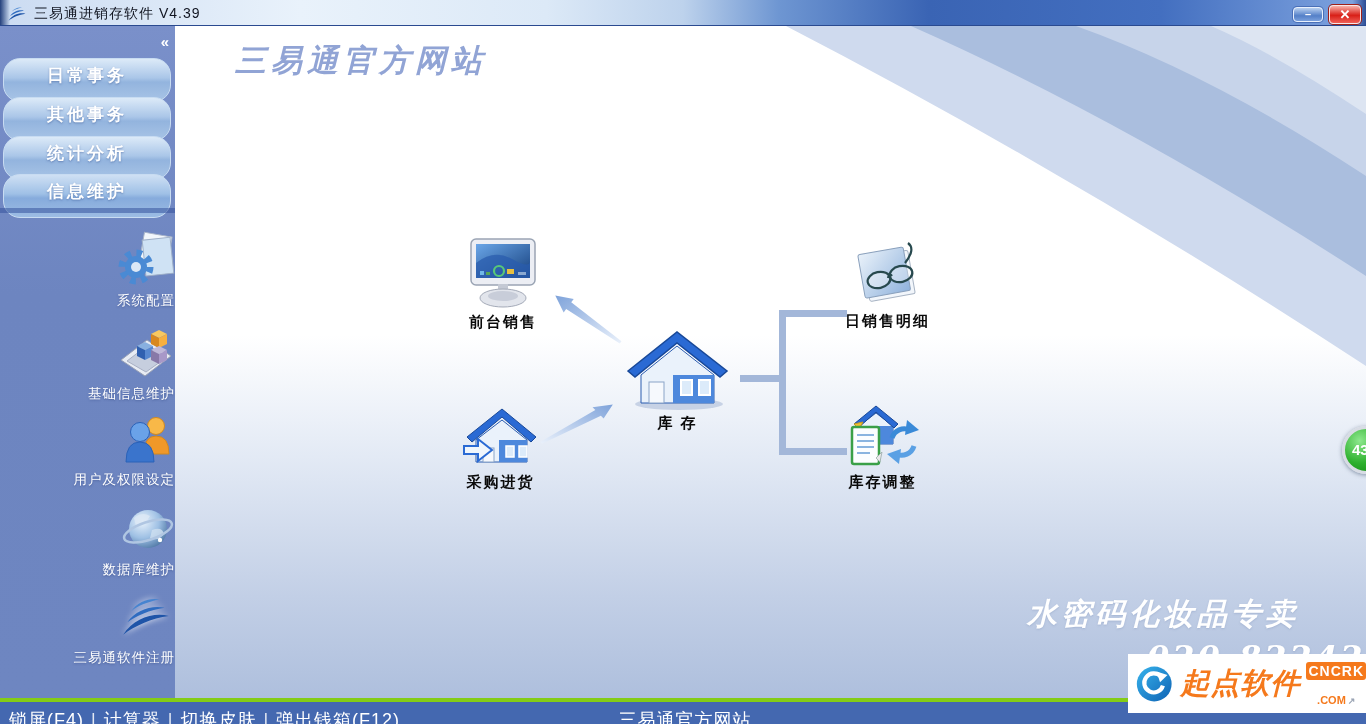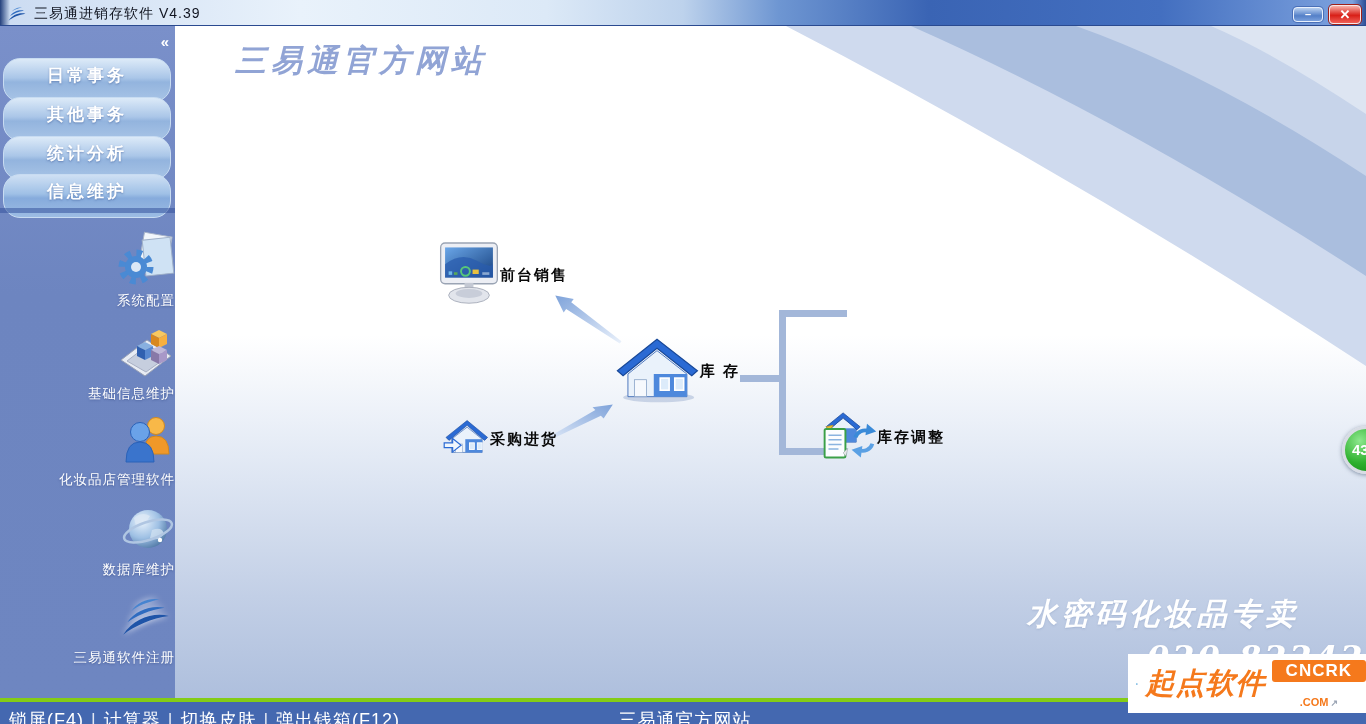--- a/index.html
+++ b/index.html
@@ -35,21 +35,21 @@
   .glow { filter:drop-shadow(0 0 3px rgba(255,255,255,.9)); }
 
   
   .main { position:absolute; left:175px; top:26px; width:1191px; height:672px; overflow:hidden; z-index:10;
     background:linear-gradient(to bottom,#ffffff 0%,#ffffff 46%,#e3eaf5 64%,#c2cfe6 85%,#aebfdd 100%); }
   .swoosh { position:absolute; right:0; top:0; pointer-events:none; }
   .main-title { position:absolute; left:60px; top:14px; font-family:"DejaVu Serif", serif; font-style:italic;
     font-size:31px; color:#91a4d5; letter-spacing:5px; font-weight:bold; }
 
   
-  .node { position:absolute; display:flex; flex-direction:row; align-items:center; cursor:pointer; }
+  .node { position:absolute; display:flex; flex-direction:column; align-items:center; cursor:pointer; }
   .node .nlabel { font-size:15px; font-weight:bold; color:#0a0a0a; letter-spacing:2px; margin-top:3px; white-space:nowrap; }
   .bracket { position:absolute; background:#a3b7d9; }
   .diag-arrow { position:absolute; }
 
   
   .wm { position:absolute; font-family:"DejaVu Serif", serif; font-style:italic; font-weight:bold; color:#fff;
     text-shadow:0 1px 2px rgba(120,140,180,.35); white-space:nowrap; }
   .wm1 { left:852px; top:568px; font-size:30px; letter-spacing:4px;text-align:right; }
   .wm2 { left:972px; top:612px; font-size:32px; letter-spacing:3px; }
 
@@ -67,21 +67,21 @@
   .status-left span[data-interactable="true"] { cursor:pointer; }
   .status-center { position:absolute; left:560px; top:6px; width:250px; text-align:center; letter-spacing:1px; cursor:pointer; }
 
   
   .vendor { position:absolute; left:1128px; top:654px; width:238px; height:59px; background:#fff; z-index:40;
     display:flex; align-items:center; cursor:pointer; }
   .vendor-circle { margin-left:8px; width:44px; height:44px; }
   .vendor-name { margin-left:8px; color:#f5791c; font-size:29px; font-weight:bold; font-style:italic;
     letter-spacing:1px; white-space:nowrap; }
   .vendor-right { margin-left:6px; display:flex; flex-direction:column; align-items:center; }
-  .vendor-badge { background:#f5791c; color:#fff; font-size:17px; font-weight:bold; padding:1px 14px; border-radius:3px; letter-spacing:1px; }
+  .vendor-badge { background:#f5791c; color:#fff; font-size:14px; font-weight:bold; padding:1px 2px; border-radius:3px; letter-spacing:1px; }
   .vendor-domain { color:#f5791c; font-size:11px; font-weight:bold; margin-top:14px; }
   .vendor-ext { color:#9aa4b4; font-size:9px; margin-left:2px; }
 </style>
 </head>
 <body>
 
 <div id="app" data-interactable="false">
 
   <div class="titlebar" data-interactable="false">
     <svg class="titlebar-logo" data-interactable="false" viewBox="0 0 56 52">
@@ -135,21 +135,21 @@
       <div class="tlabel" data-interactable="false">基础信息维护</div>
     </div>
 
     <div class="toolitem" style="top:388px" data-interactable="true">
       <svg class="ticon" data-interactable="false" width="56" height="50" viewBox="0 0 56 50">
         <circle cx="37" cy="12" r="8.5" fill="#f8b848" stroke="#d08820"></circle>
         <path d="M25,40 Q25,22 37,22 Q50,22 50,40 Z" fill="#f09828" stroke="#d08820"></path>
         <circle cx="21" cy="18" r="9.5" fill="#6aa2e8" stroke="#2a62b8"></circle>
         <path d="M7,48 Q7,28 21,28 Q35,28 35,48 Z" fill="#3a74cc" stroke="#2a62b8"></path>
       </svg>
-      <div class="tlabel" data-interactable="false">化妆品店管理软件</div>
+      <div class="tlabel" data-interactable="false">用户及权限设定</div>
     </div>
 
     <div class="toolitem" style="top:478px" data-interactable="true">
       <svg class="ticon" data-interactable="false" width="54" height="50" viewBox="0 0 54 50">
         <defs>
             <radialGradient id="gl" cx="35%" cy="30%" r="80%">
           <stop offset="0%" stop-color="#eaf3fc"></stop>
               <stop offset="55%" stop-color="#9ec0e4"></stop>
               <stop offset="100%" stop-color="#48719f"></stop>
         </radialGradient>
@@ -251,20 +251,39 @@
         <polygon points="37,34 65,34 65,56 37,56" fill="#4d88dc"></polygon>
         <polygon points="5,31 40,3 74,31 69,36 40,11 10,36" fill="#2a6ad4" stroke="#184898"></polygon>
         <rect x="44" y="40" width="8" height="11" fill="#dcebfa" stroke="#ffffff" stroke-width="1.5"></rect>
         <rect x="57" y="40" width="8" height="11" fill="#dcebfa" stroke="#ffffff" stroke-width="1.5"></rect>
         <rect x="21" y="42" width="11" height="14" fill="#f6f9fd" stroke="#8aa4c8"></rect>
         <polygon points="2,40 16,40 16,33 30,44 16,55 16,48 2,48" fill="#f0f6fc" stroke="#2a6ad4" stroke-width="2"></polygon>
       </svg>
       <div class="nlabel" data-interactable="false">采购进货</div>
     </div>
 
+    <div class="node" style="left:645px; top:215px; width:135px;" data-interactable="true">
+      <svg data-interactable="false" width="70" height="68" viewBox="0 0 70 68">
+        <defs>
+            <linearGradient id="bk" x1="0" y1="0" x2="1" y2="1">
+          <stop offset="0%" stop-color="#eaf2fa"></stop>
+              <stop offset="100%" stop-color="#8fb2dc"></stop>
+        </linearGradient>
+          </defs>
+        <g transform="rotate(-10 35 36)">
+          <rect x="13" y="13" width="46" height="44" rx="2" fill="#f2f6fb" stroke="#a8b4c4"></rect>
+          <rect x="9" y="9" width="46" height="44" rx="2" fill="url(#bk)" stroke="#8aa0bc"></rect>
+        </g>
+        <path d="M52,22 Q63,8 55,2" fill="none" stroke="#27494e" stroke-width="2.2"></path>
+        <ellipse cx="26" cy="39" rx="11.5" ry="8" fill="rgba(255,255,255,0.35)" stroke="#27494e" stroke-width="2.2" transform="rotate(-12 26 39)"></ellipse>
+        <ellipse cx="48" cy="33" rx="11.5" ry="8" fill="rgba(255,255,255,0.35)" stroke="#27494e" stroke-width="2.2" transform="rotate(-12 48 33)"></ellipse>
+        <path d="M35,37 Q36,31 39,35" fill="none" stroke="#27494e" stroke-width="2.2"></path>
+      </svg>
+      <div class="nlabel" data-interactable="false">日销售明细</div>
+    </div>
 
     <div class="node" style="left:645px; top:376px; width:125px;" data-interactable="true">
       <svg data-interactable="false" width="74" height="68" viewBox="0 0 74 68">
         <polygon points="13,24 30,11 47,24 47,42 13,42" fill="#eaf2fb" stroke="#2a5cb0"></polygon>
         <polygon points="28,24 47,24 47,42 28,42" fill="#4d88dc"></polygon>
         <polygon points="8,22 30,4 52,22 48,26 30,10 12,26" fill="#2a6ad4" stroke="#184898"></polygon>
         <polygon points="8,22 17,20 13,27" fill="#f0c030" stroke="#c89820"></polygon>
         <rect x="6" y="25" width="27" height="37" rx="2" fill="#fbfdff" stroke="#3aa048" stroke-width="2.5"></rect>
         <path d="M11,33 H28 M11,39 H28 M11,45 H28 M11,51 H24" stroke="#8ab4e0" stroke-width="2"></path>
         <path d="M30,56 L36,50 L34,60 Z" fill="#e8e8ea" stroke="#9aa" stroke-width="0.8"></path>

